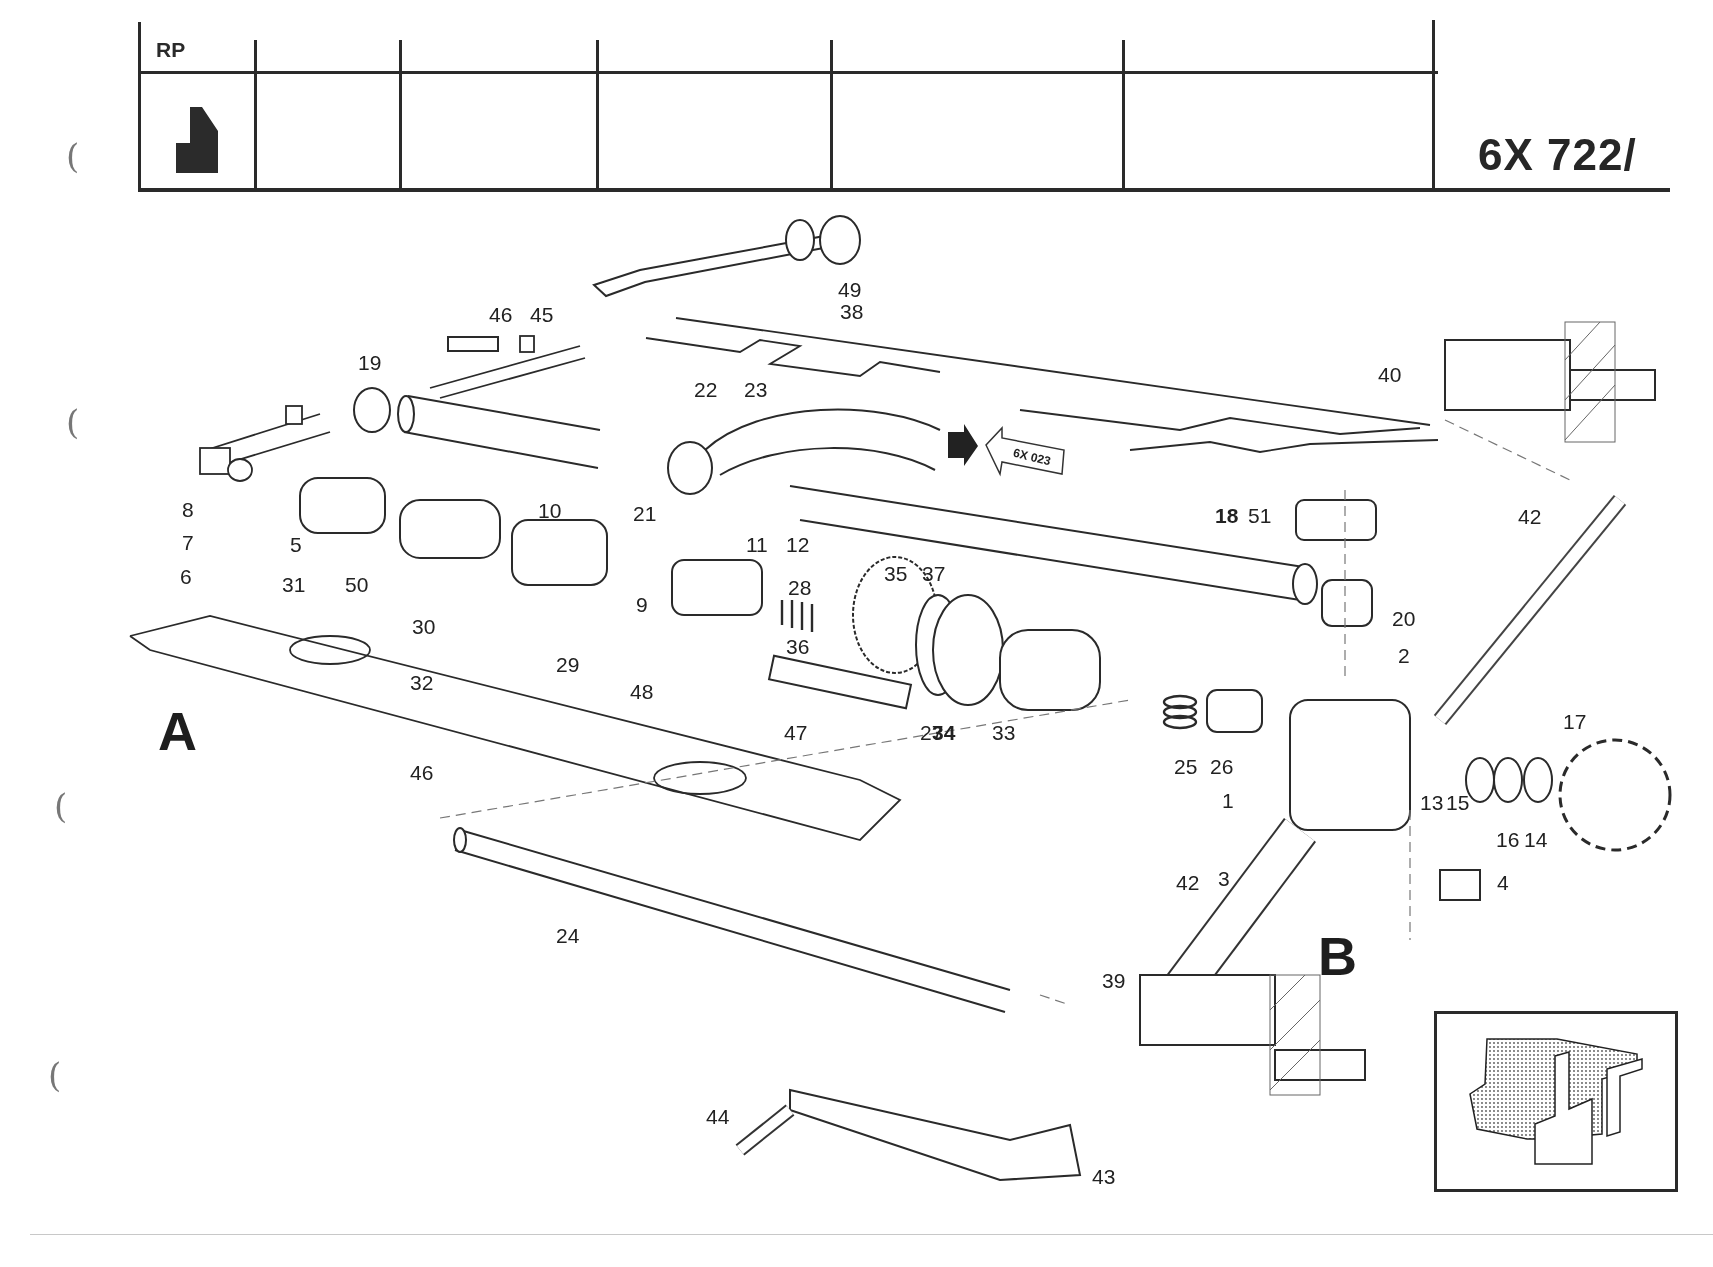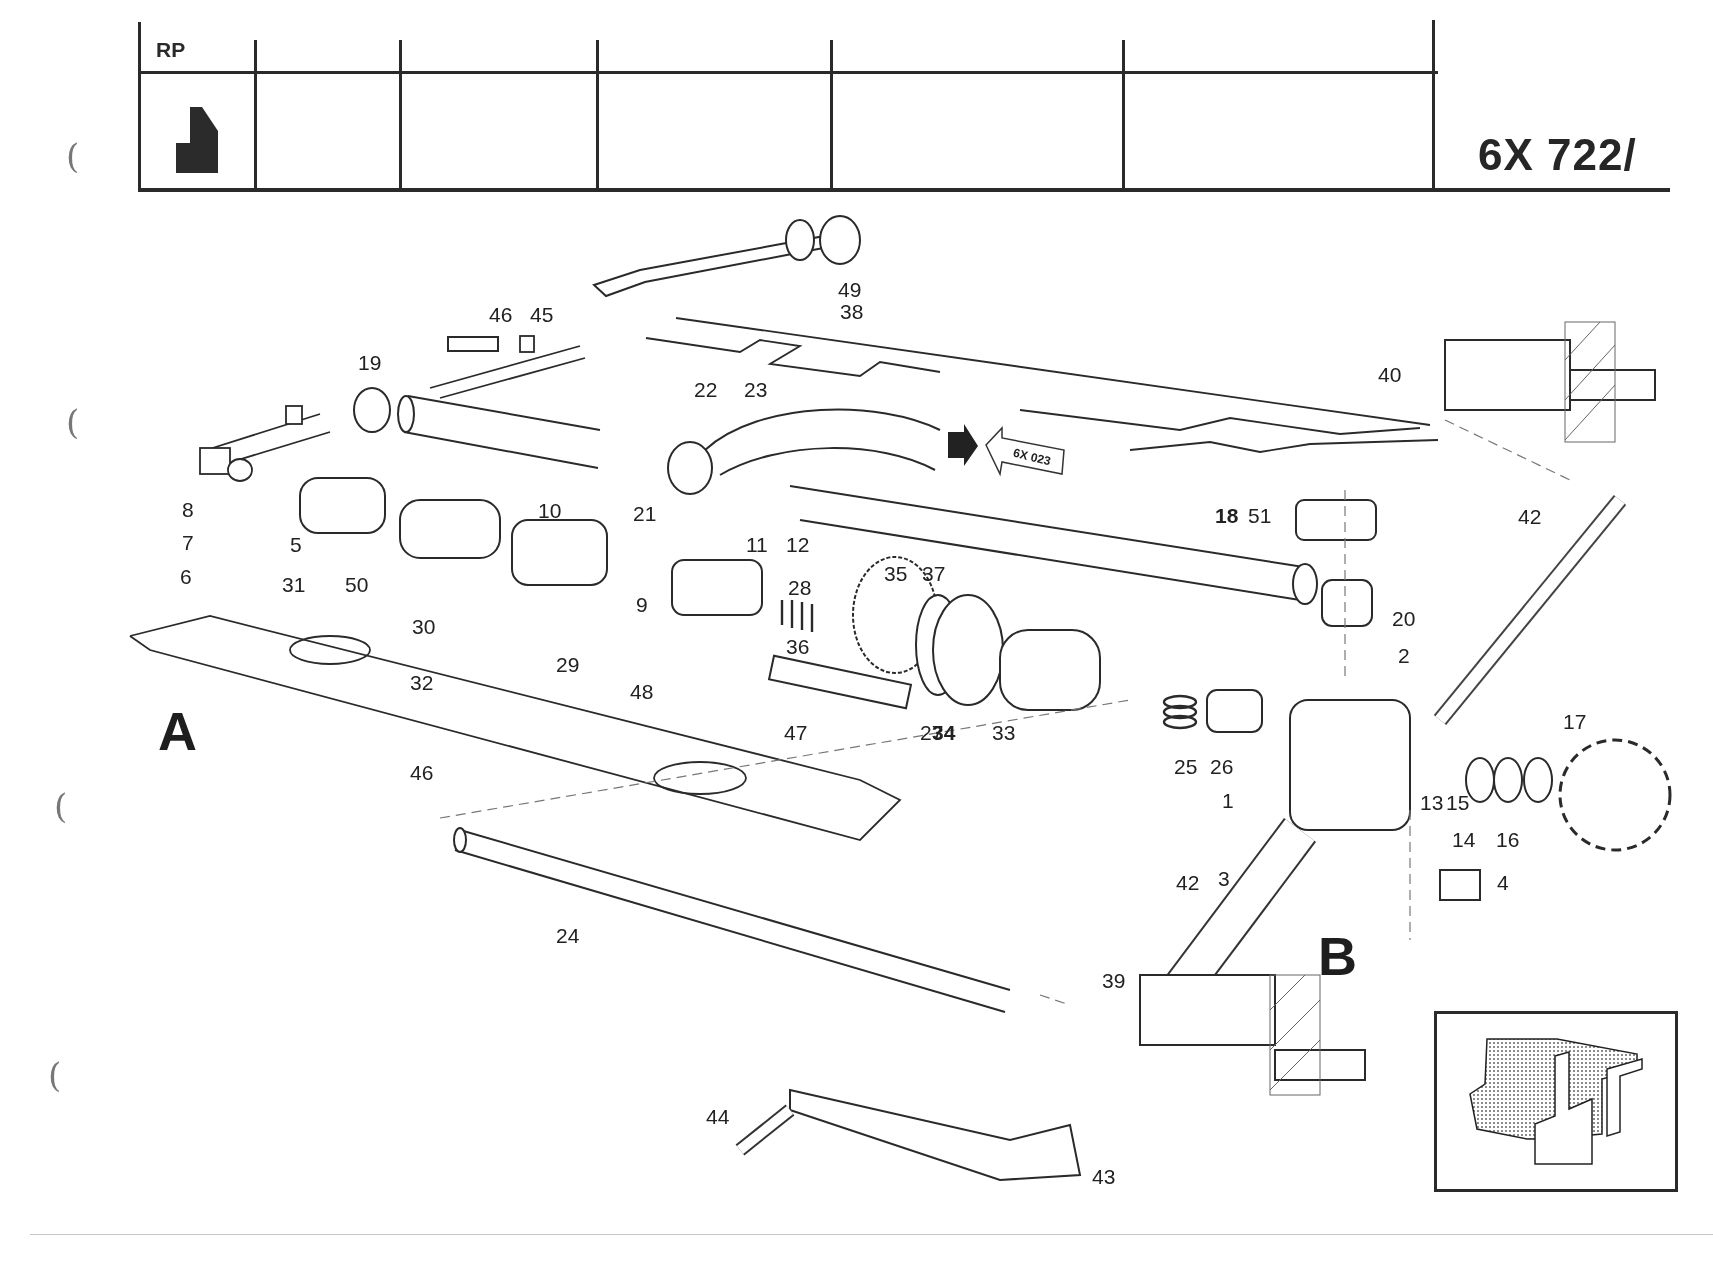--- a/index.html
+++ b/index.html
@@ -178,21 +178,21 @@
 <div class="callout" style="left:1497px;top:872px;">4</div>
 <div class="callout" style="left:290px;top:534px;">5</div>
 <div class="callout" style="left:180px;top:566px;">6</div>
 <div class="callout" style="left:182px;top:532px;">7</div>
 <div class="callout" style="left:182px;top:499px;">8</div>
 <div class="callout" style="left:636px;top:594px;">9</div>
 <div class="callout" style="left:538px;top:500px;">10</div>
 <div class="callout" style="left:746px;top:534px;">11</div>
 <div class="callout" style="left:786px;top:534px;">12</div>
 <div class="callout" style="left:1420px;top:792px;">13</div>
-<div class="callout" style="left:1452px;top:829px;">14</div>
+<div class="callout" style="left:1524px;top:829px;">14</div>
 <div class="callout" style="left:1446px;top:792px;">15</div>
 <div class="callout" style="left:1496px;top:829px;">16</div>
 <div class="callout" style="left:1563px;top:711px;">17</div>
 <div class="callout" style="left:1215px;top:505px;font-weight:bold;">18</div>
 <div class="callout" style="left:358px;top:352px;">19</div>
 <div class="callout" style="left:1392px;top:608px;">20</div>
 <div class="callout" style="left:633px;top:503px;">21</div>
 <div class="callout" style="left:694px;top:379px;">22</div>
 <div class="callout" style="left:744px;top:379px;">23</div>
 <div class="callout" style="left:556px;top:908px;margin-top:17px;">24</div>

